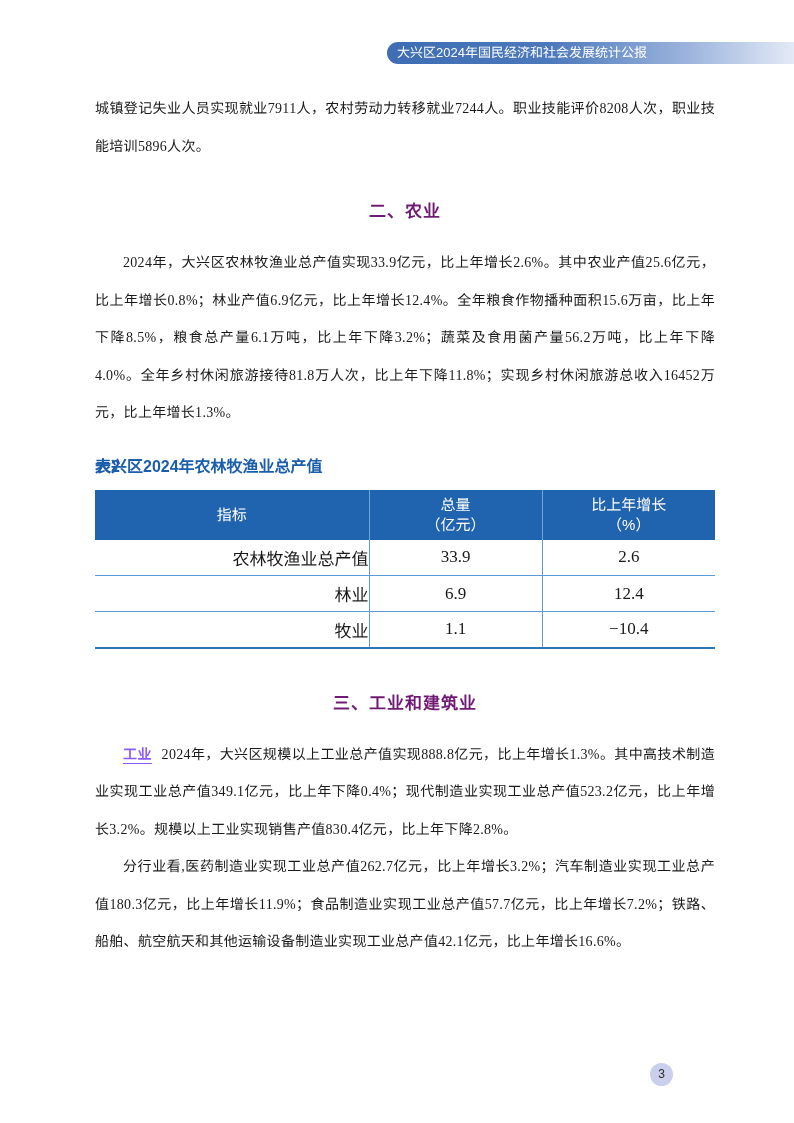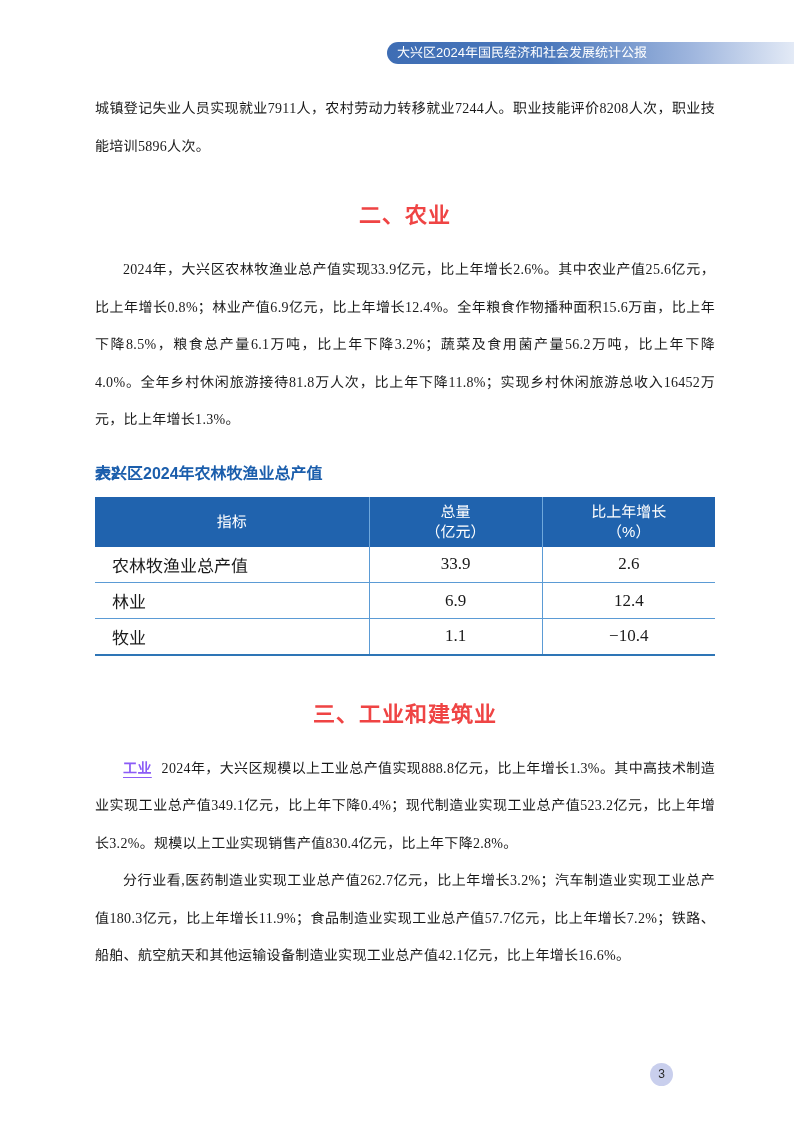--- a/index.html
+++ b/index.html
@@ -43,23 +43,23 @@
   p.body-text {
     font-size: 14px;
     line-height: 37.5px;
     text-align: justify;
     letter-spacing: 0.3px;
   }
   p.indent { text-indent: 2em; }
 
   h2.section-heading {
     font-family: "Liberation Sans", "DejaVu Sans", sans-serif;
-    font-size: 22px;
+    font-size: 17px;
     font-weight: 700;
-    color: #ef4444;
+    color: #701a75;
     text-align: center;
     margin-top: 32px;
     margin-bottom: 22px;
     letter-spacing: 1px;
   }
 
   .table-caption {
     position: relative;
     margin-top: 22px;
     margin-bottom: 10px;
@@ -99,21 +99,21 @@
   table.data-table tbody td {
     height: 36px;
     font-size: 17px;
     border-bottom: 1px solid #5B9BD5;
     border-left: 1px solid #5B9BD5;
     text-align: center;
     vertical-align: middle;
     color: #1a1a1a;
   }
   table.data-table tbody td:first-child {
-    text-align: left;
+    text-align: right;
     padding-left: 16px;
     border-left: none;
   }
   table.data-table tbody tr:last-child td { border-bottom: 2px solid #2E75B6; }
   td sup { font-size: 11px; vertical-align: super; margin-right: 1px; }
 
   .lead-term {
     color: #8b5cf6;
     font-weight: 700;
     text-decoration: underline;

